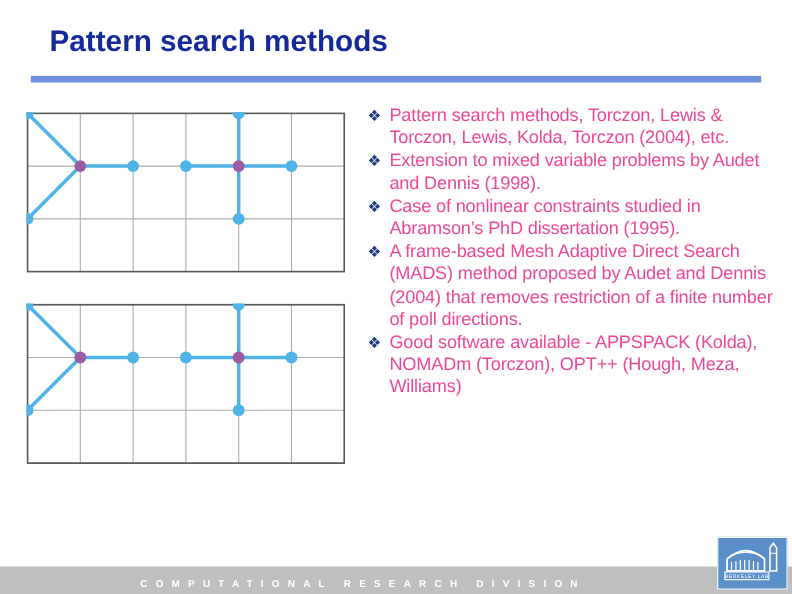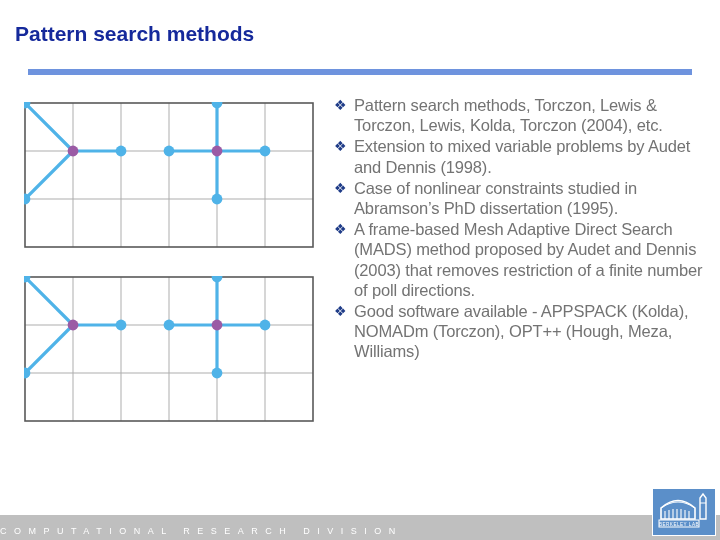--- a/index.html
+++ b/index.html
@@ -12,23 +12,23 @@
     height: 540px;
     position: relative;
     overflow: hidden;
     font-family: "Liberation Sans", sans-serif;
     -webkit-font-smoothing: none;
   }
 
   
   #slide-title {
     position: absolute;
-    left: 15px;
+    left: 45px;
     top: 22px;
-    font-size: 21px;
+    font-size: 27px;
     font-weight: bold;
     color: #15299B;
     letter-spacing: 0px;
     white-space: nowrap;
   }
   #title-rule {
     position: absolute;
     left: 28px;
     top: 69px;
     width: 664px;
@@ -70,45 +70,45 @@
     width: 24px;
     color: #1F3C88;
     font-size: 14px;
     line-height: 20px;
     text-align: left;
     padding-left: 4px;
     box-sizing: border-box;
   }
   .bullet-text {
     flex: 1 1 auto;
-    color: #737373;
+    color: #ec4899;
     font-size: 16.5px;
     line-height: 20.2px;
     letter-spacing: -0.15px;
   }
 
   
   #footer-band {
     position: absolute;
     left: 0;
     bottom: 0;
     width: 720px;
     height: 25px;
     background: #BFBFBF;
   }
   #footer-text {
     position: absolute;
     left: 0;
     bottom: 4px;
     width: 660px;
-    text-align: left;
+    text-align: center;
     color: #ffffff;
     font-size: 9px;
     letter-spacing: 7.5px;
-    font-weight: normal;
+    font-weight: bold;
     white-space: nowrap;
   }
 
   
   #logo {
     position: absolute;
     right: 4px;
     bottom: 4px;
     width: 64px;
     height: 48px;
@@ -201,21 +201,21 @@
     <span class="bullet-text">Extension to mixed variable problems by Audet and Dennis (1998).</span>
   </div>
 
   <div class="bullet-row">
     <span class="bullet-marker">❖</span>
     <span class="bullet-text">Case of nonlinear constraints studied in Abramson’s PhD dissertation (1995).</span>
   </div>
 
   <div class="bullet-row">
     <span class="bullet-marker">❖</span>
-    <span class="bullet-text">A frame-based Mesh Adaptive Direct Search (MADS) method proposed by Audet and Dennis (2003) that removes restriction of a finite number of poll directions.</span>
+    <span class="bullet-text">A frame-based Mesh Adaptive Direct Search (MADS) method proposed by Audet and Dennis (2004) that removes restriction of a finite number of poll directions.</span>
   </div>
 
   <div class="bullet-row">
     <span class="bullet-marker">❖</span>
     <span class="bullet-text">Good software available - APPSPACK (Kolda), NOMADm (Torczon), OPT++ (Hough, Meza, Williams)</span>
   </div>
 
 </div>
 
 <div id="footer-band"></div>

